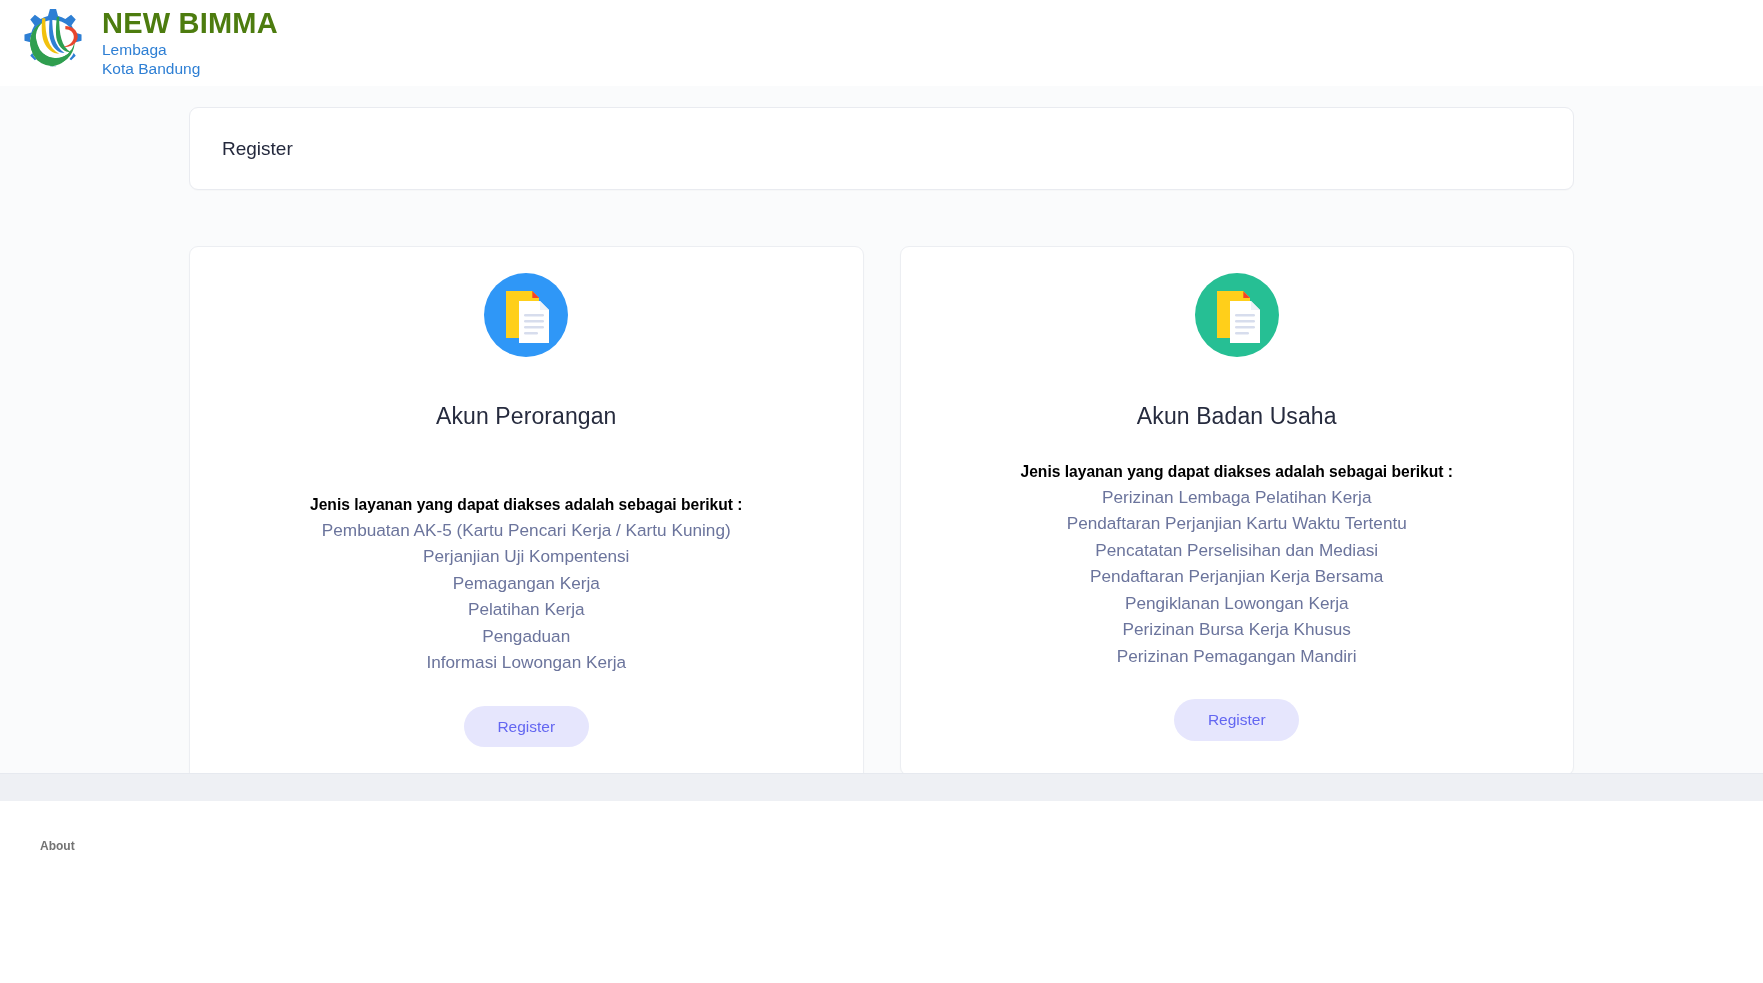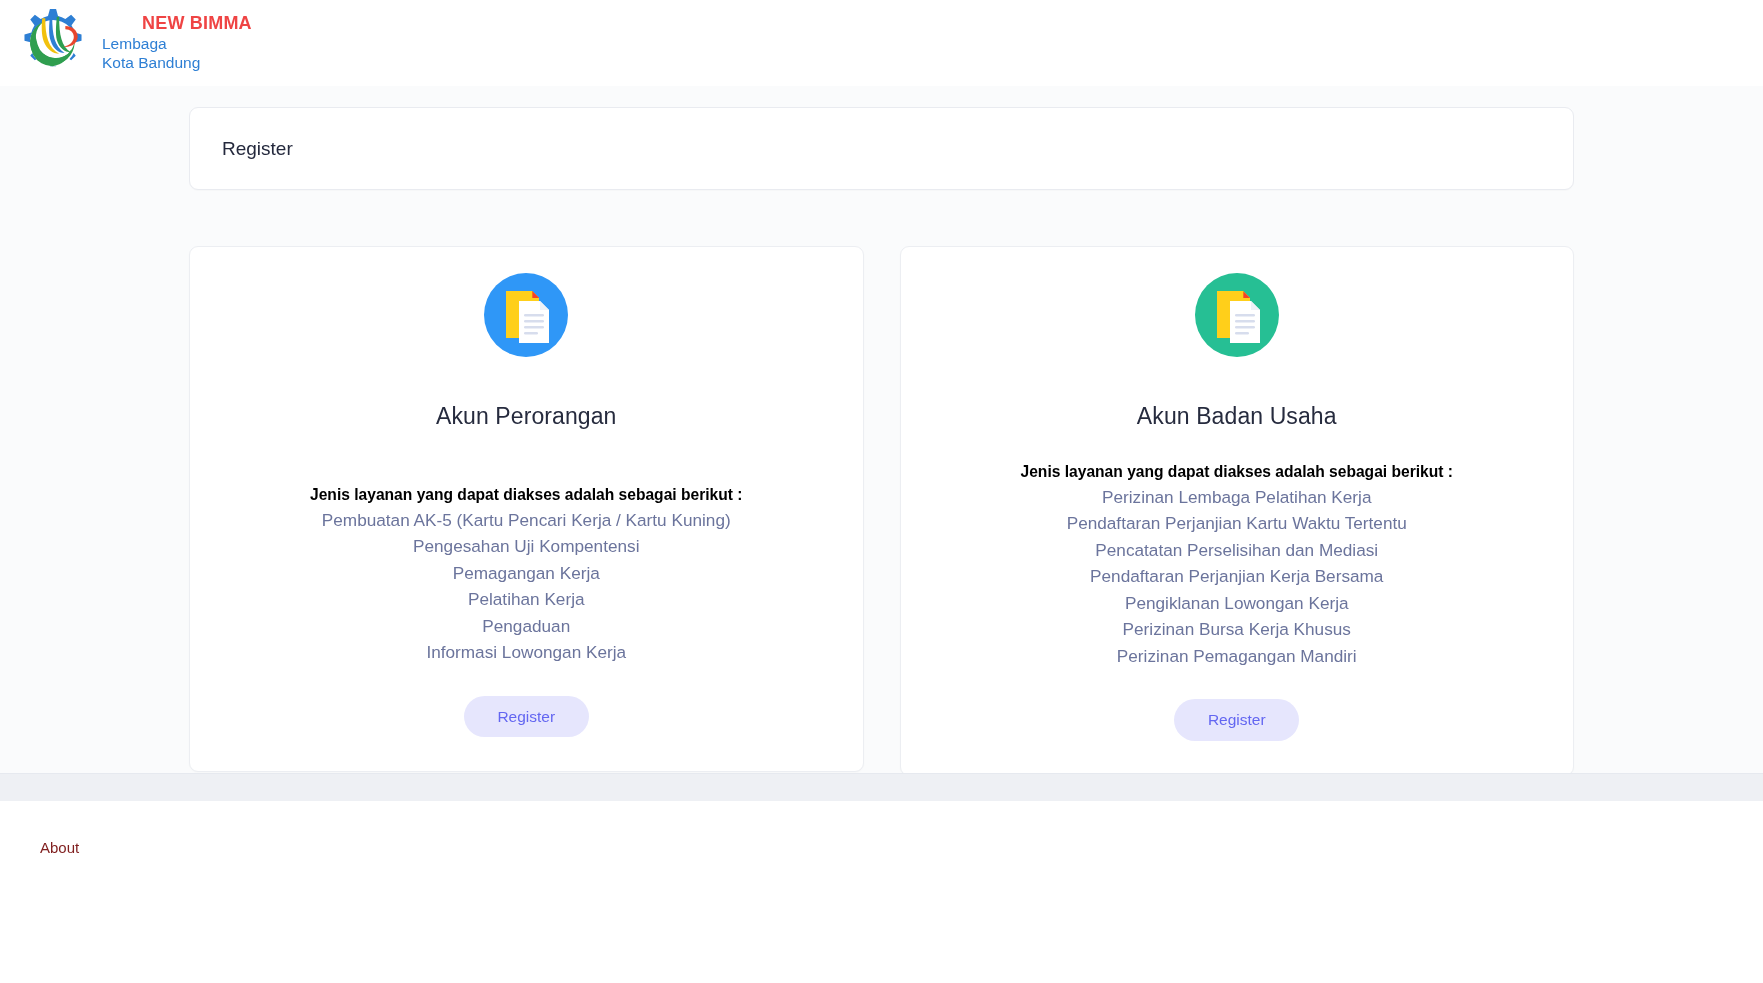--- a/index.html
+++ b/index.html
@@ -46,26 +46,25 @@
     flex: none;
     display: block;
   }
   .brand-text {
     display: flex;
     flex-direction: column;
     justify-content: center;
     line-height: 1;
   }
   .brand-title {
-    font-size: 18px;
+    font-size: 29px;
     font-weight: 700;
-    color: #ef4444;
+    color: #4d7c0f;
     letter-spacing: 0.2px;
     line-height: 1.1;
-    margin-left: 40px;
   }
   .brand-sub1, .brand-sub2 {
     font-size: 15.5px;
     color: #2e7fd4;
     line-height: 1.25;
     font-weight: 400;
   }
 
   
   .page {
@@ -122,21 +121,21 @@
     height: 84px;
     display: block;
     margin-bottom: 10px;
   }
 
   .card-title {
     font-size: 23px;
     font-weight: 400;
     color: #262b3e;
     margin-top: 36px;
-    margin-bottom: 26px;
+    margin-bottom: 36px;
     text-align: center;
     letter-spacing: 0.1px;
   }
 
   .svc-list {
     width: 100%;
     text-align: center;
     list-style: none;
     margin-top: 30px;
   }
@@ -189,24 +188,25 @@
     align-items: flex-start;
     justify-content: space-between;
     padding: 38px 40px 0 40px;
   }
   .footer-copy {
     font-size: 16.5px;
     color: #8b93b4;
     padding-left: 291px;
   }
   .footer-about {
-    font-size: 15px;
-    color: #7f1d1d;
+    font-size: 12px;
+    color: #737373;
     text-decoration: none;
     padding-right: 10px;
+    font-weight: bold;
   }
 </style>
 </head>
 <body>
 
 <div class="app">
 
   <header class="header">
     <a class="brand" href="#">
       <span class="brand-logo">
@@ -258,21 +258,21 @@
                 <rect x="40" y="47" width="20" height="2.4" rx="1.2"></rect>
                 <rect x="40" y="53" width="20" height="2.4" rx="1.2"></rect>
                 <rect x="40" y="59" width="14" height="2.4" rx="1.2"></rect>
               </g>
             </svg>
           </span>
           <h2 class="card-title">Akun Perorangan</h2>
           <div class="svc-list">
             <div class="svc-heading">Jenis layanan yang dapat diakses adalah sebagai berikut :</div>
             <div class="svc-item">Pembuatan AK-5 (Kartu Pencari Kerja / Kartu Kuning)</div>
-            <div class="svc-item">Pengesahan Uji Kompentensi</div>
+            <div class="svc-item">Perjanjian Uji Kompentensi</div>
             <div class="svc-item">Pemagangan Kerja</div>
             <div class="svc-item">Pelatihan Kerja</div>
             <div class="svc-item">Pengaduan</div>
             <div class="svc-item">Informasi Lowongan Kerja</div>
           </div>
           <button class="btn-register">Register</button>
         </article>
 
         <article class="card card--badanusaha">
           <span class="card-icon">

